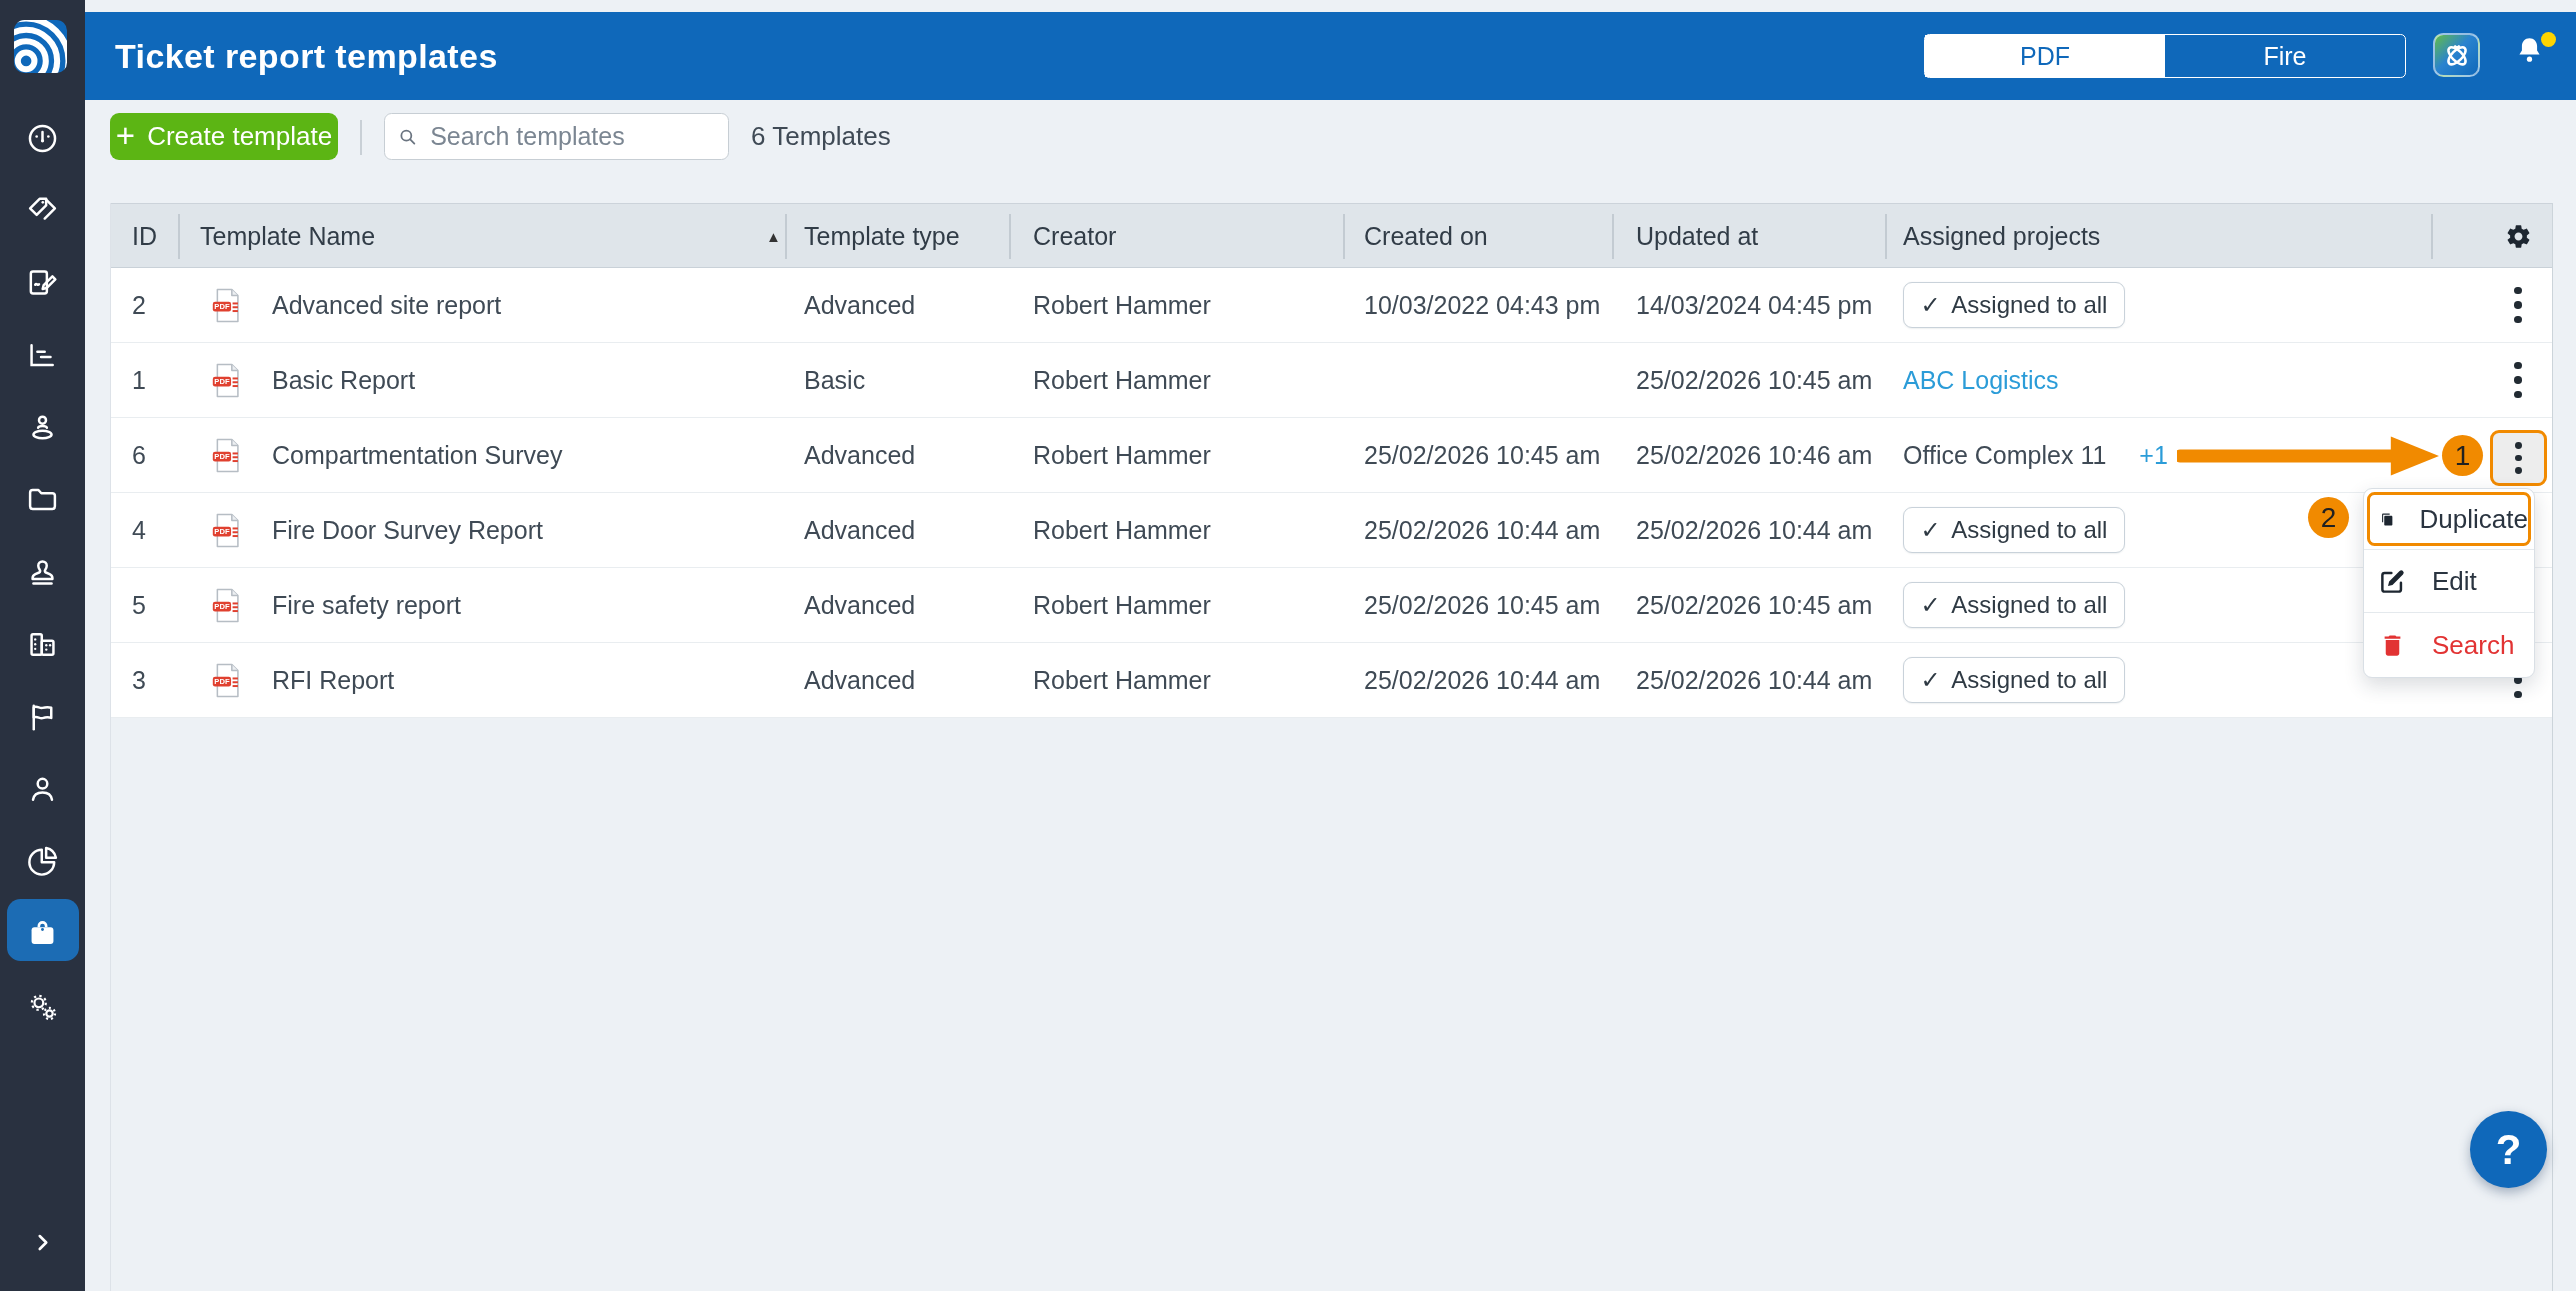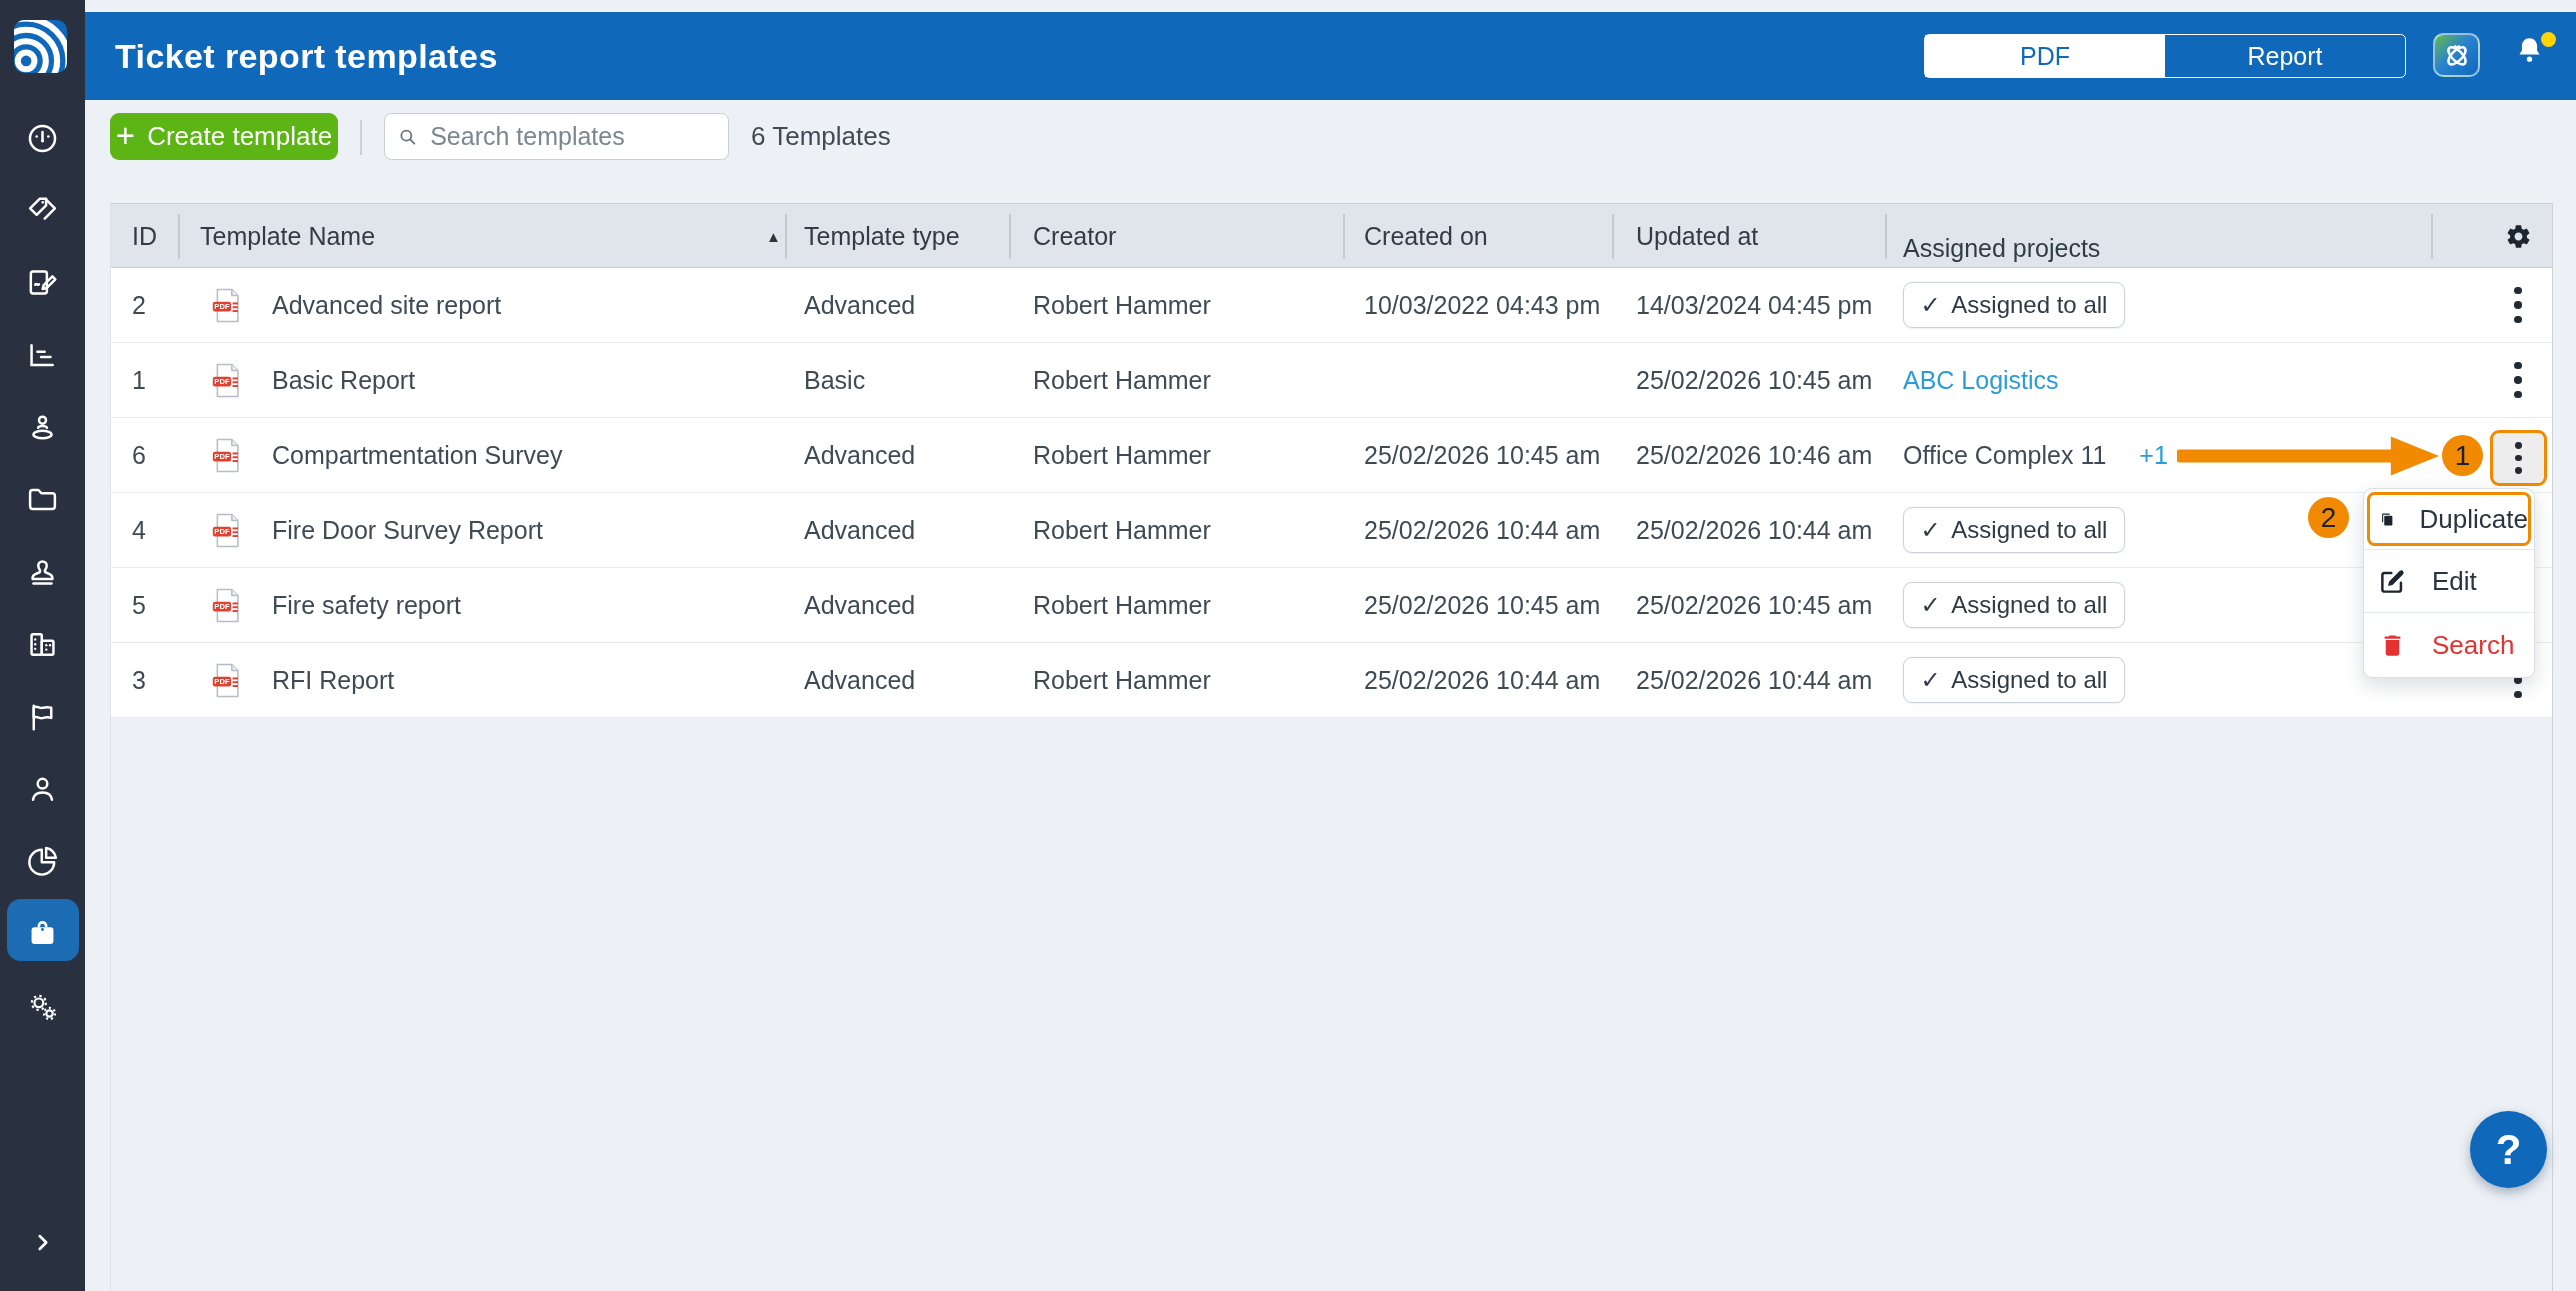--- a/index.html
+++ b/index.html
@@ -205,21 +205,21 @@
     <svg width="26" height="26" viewBox="0 0 24 24" fill="none" stroke="#fff" stroke-width="2.4" stroke-linecap="round" stroke-linejoin="round">
       <path d="M9 6.5 15 12.5 9 18.5"></path>
     </svg>
   </div>
 </div>
 
 <div class="abs topbar">
   <div class="abs page-title">Ticket report templates</div>
   <div class="abs toggle">
     <div class="seg seg-pdf">PDF</div>
-    <div class="seg seg-excel">Report</div>
+    <div class="seg seg-excel">Fire</div>
   </div>
   <div class="abs appicon">
     <svg width="32" height="32" viewBox="0 0 24 24" fill="none" stroke="#fff" stroke-width="1.9" stroke-linecap="round">
       <ellipse cx="12" cy="12.6" rx="8.2" ry="3.9" transform="rotate(45 12 12.6)"></ellipse>
       <ellipse cx="12" cy="12.6" rx="8.2" ry="3.9" transform="rotate(-45 12 12.6)"></ellipse>
       <path d="M10.6 5.6l1.4 1.2 1.4-1.2"></path>
     </svg>
   </div>
   <div class="abs bellwrap">
     <svg width="35" height="38" viewBox="0 0 24 26">
@@ -246,21 +246,21 @@
 
 <div class="abs table">
   <div class="thead">
     <span class="th" style="left:21px;">ID</span>
     <span class="th" style="left:89px;">Template Name</span>
     <span class="sort">▲</span>
     <span class="th" style="left:693px;">Template type</span>
     <span class="th" style="left:922px;">Creator</span>
     <span class="th" style="left:1253px;">Created on</span>
     <span class="th" style="left:1525px;">Updated at</span>
-    <span class="th" style="left:1792px;margin-top:12px;">Assigned projects</span>
+    <span class="th" style="left:1792px;">Assigned projects</span>
     <span class="th-div" style="left:67px;"></span>
     <span class="th-div" style="left:674px;"></span>
     <span class="th-div" style="left:898px;"></span>
     <span class="th-div" style="left:1232px;"></span>
     <span class="th-div" style="left:1501px;"></span>
     <span class="th-div" style="left:1774px;"></span>
     <span class="th-div" style="left:2320px;"></span>
     <span class="gear-btn">
       <svg width="27" height="27" viewBox="0 0 24 24">
         <path fill="#1d2630" d="M19.4 13c.04-.32.06-.65.06-1s-.02-.68-.06-1l2.1-1.65c.2-.15.25-.42.12-.64l-2-3.46c-.12-.22-.38-.3-.6-.22l-2.48 1c-.52-.4-1.08-.73-1.7-.98l-.38-2.65C14.42 2.18 14.22 2 14 2h-4c-.22 0-.42.18-.46.4l-.38 2.65c-.6.25-1.18.58-1.7.98l-2.48-1c-.22-.08-.48 0-.6.22l-2 3.46c-.12.22-.06.5.12.64L4.6 11c-.04.32-.06.65-.06 1s.02.68.06 1l-2.1 1.65c-.2.15-.25.42-.12.64l2 3.46c.12.22.38.3.6.22l2.48-1c.52.4 1.08.73 1.7.98l.38 2.65c.04.22.24.4.46.4h4c.22 0 .42-.18.46-.4l.38-2.65c.6-.25 1.18-.58 1.7-.98l2.48 1c.22.08.48 0 .6-.22l2-3.46c.12-.22.06-.5-.12-.64L19.4 13zM12 15.5c-1.94 0-3.5-1.56-3.5-3.5s1.56-3.5 3.5-3.5 3.5 1.56 3.5 3.5-1.56 3.5-3.5 3.5z"></path>

